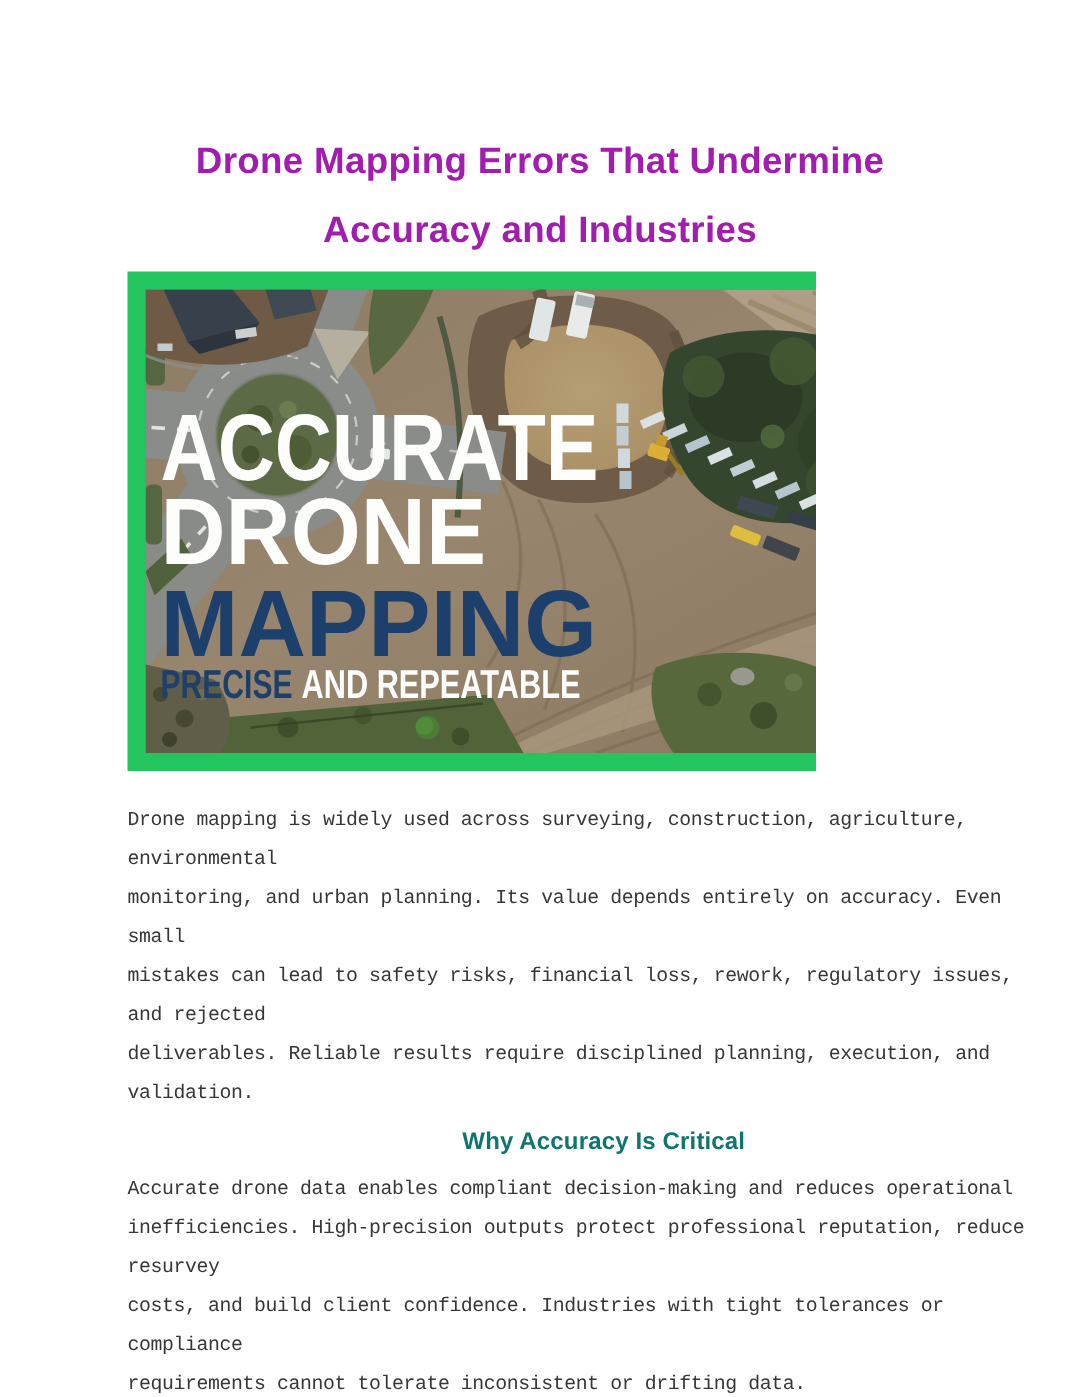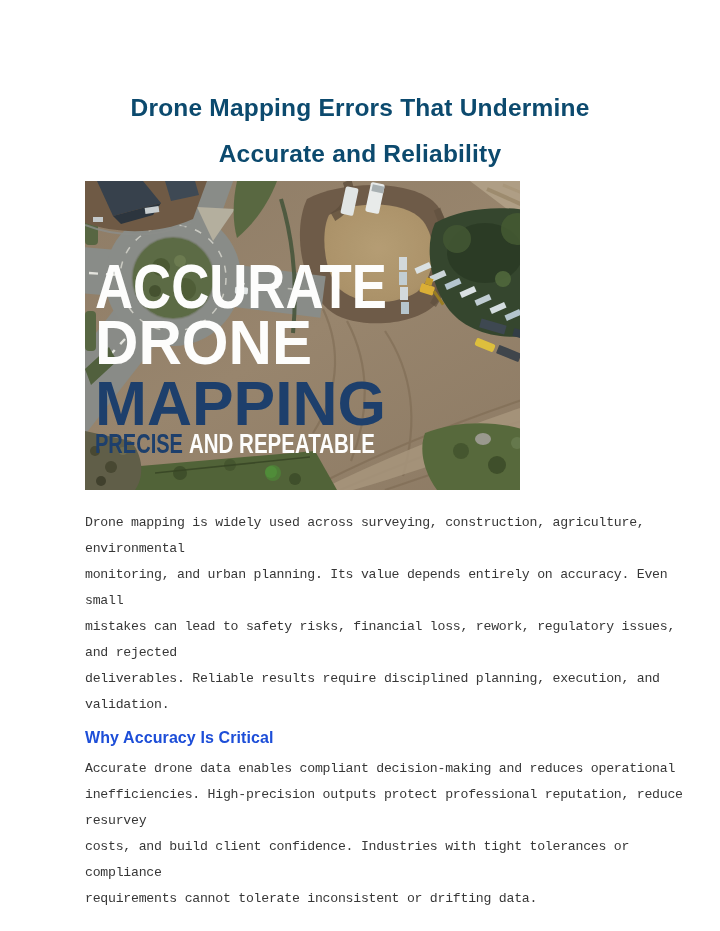--- a/index.html
+++ b/index.html
@@ -2,45 +2,45 @@
 <html><head>
 <meta charset="utf-8">
 <style>
   html,body{margin:0;padding:0;background:#ffffff;}
   .page{
     position:relative;width:720px;height:931px;margin:0 auto;background:#ffffff;
     overflow:hidden;font-family:"Liberation Sans",sans-serif;
   }
   .title{
     margin:85px 50px 0;text-align:center;
-    font-size:24.5px;line-height:46px;font-weight:700;color:#0c4a6e;letter-spacing:0.2px;
+    font-size:24.5px;line-height:46px;font-weight:700;color:#a21caf;letter-spacing:0.2px;
   }
   .hero{
-    position:relative;width:435px;height:309px;margin:4px 0 0 85px;padding:0;
-    overflow:hidden;background:#d946ef;
+    position:relative;width:435px;height:309px;margin:4px 0 0 85px;padding:12px;
+    overflow:hidden;background:#22c55e;
   }
   .hero svg{display:block;width:550px;height:309px;}
   .para{
     white-space:pre-line;margin:20px 0 0 85px;width:620px;
     font-size:13.2px;letter-spacing:-0.25px;line-height:26px;color:#373737;font-family:Liberation Mono, monospace;
   }
   .section-heading{
     margin:10px 0 0 85px;
-    font-size:16px;line-height:20px;font-weight:700;color:#1d4ed8;letter-spacing:0.1px;
+    font-size:16px;line-height:20px;font-weight:700;color:#0f766e;letter-spacing:0.1px;text-align:center;
   }
   .para.second{margin-top:8px;}
   .section-heading.last{margin-top:16px;}
   .ov-word{font-family:"Liberation Sans",sans-serif;font-weight:700;}
 </style>
 </head>
 <body>
 
 <div class="page">
 
-  <h1 class="title"><span>Drone Mapping Errors That Undermine</span><br><span>Accurate and Reliability</span></h1>
+  <h1 class="title"><span>Drone Mapping Errors That Undermine</span><br><span>Accuracy and Industries</span></h1>
 
   <figure class="hero">
     <svg viewBox="0 0 550 309" preserveAspectRatio="none">
       <defs>
         <linearGradient id="dirtG" x1="0" y1="0" x2="1" y2="1">
           <stop offset="0" stop-color="#8f7c66"></stop>
           <stop offset="0.45" stop-color="#99856d"></stop>
           <stop offset="1" stop-color="#8b7862"></stop>
         </linearGradient>
         <radialGradient id="pondG" cx="0.5" cy="0.45" r="0.7">

